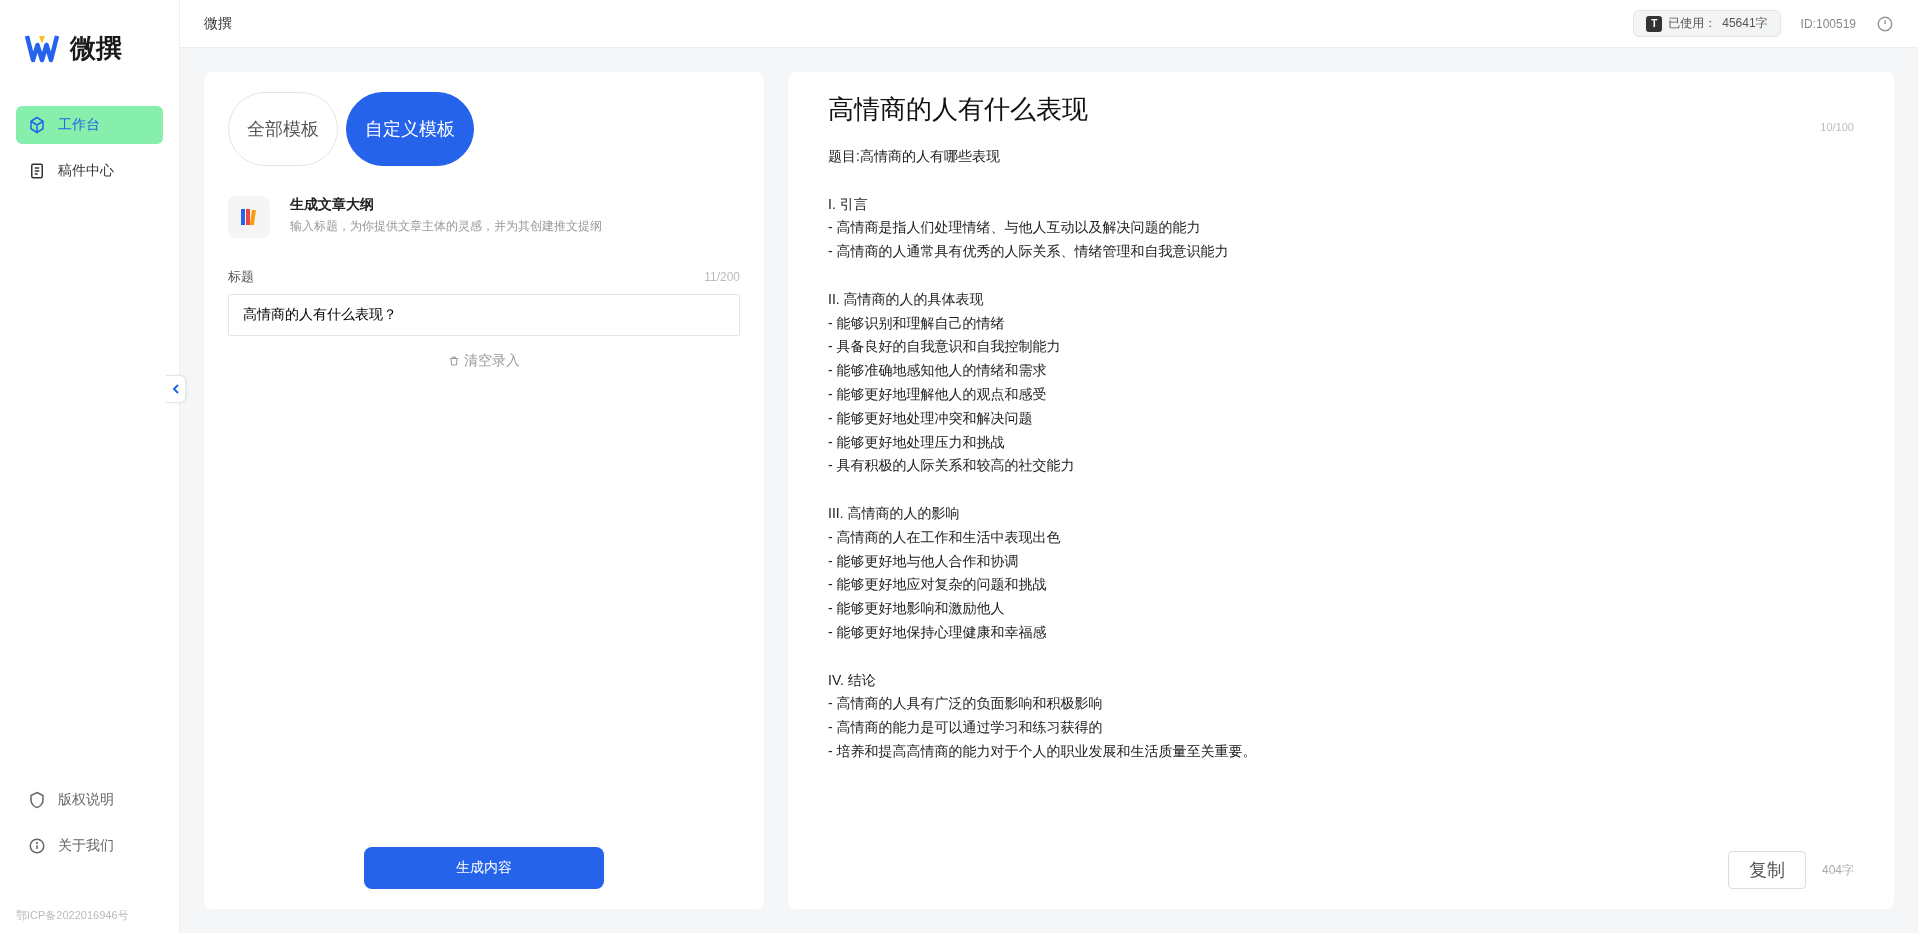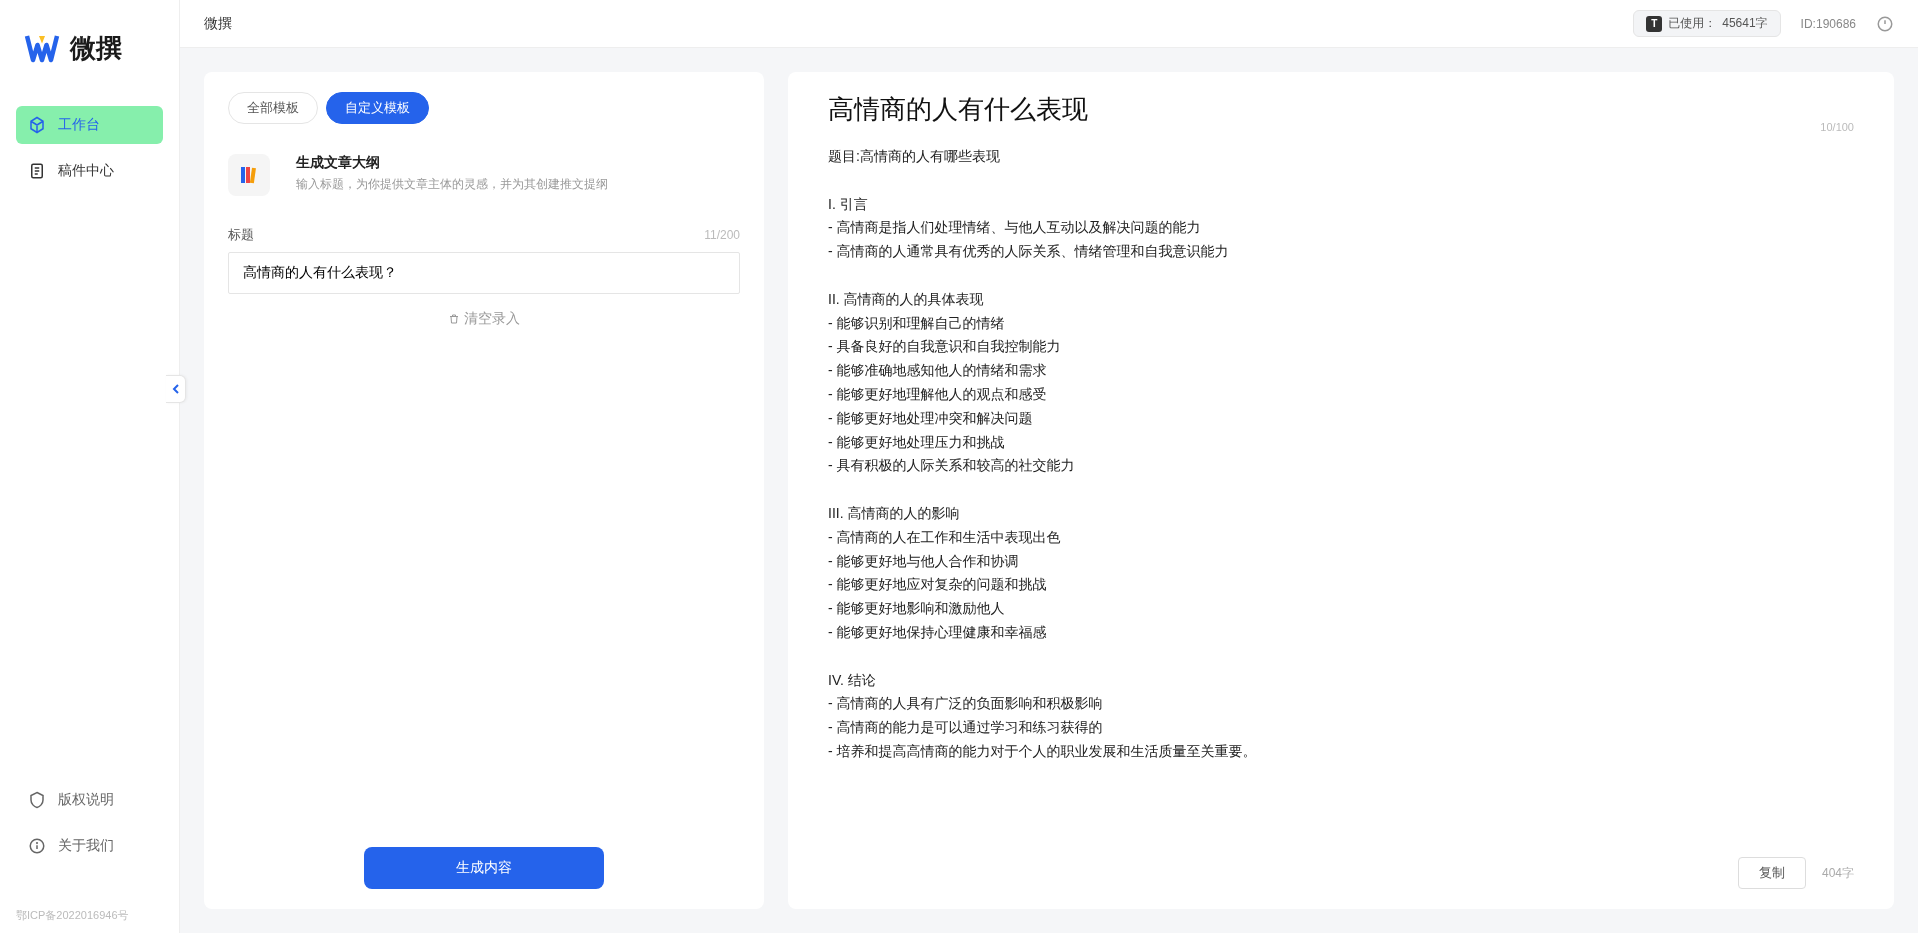--- a/index.html
+++ b/index.html
@@ -29,24 +29,24 @@
     .topbar-right { display: flex; align-items: center; gap: 20px; }
     .usage-chip { background: #f3f4f6; border: 1px solid #e5e5e5; border-radius: 6px; padding: 4px 12px; font-size: 12px; color: #555; display: flex; align-items: center; gap: 6px; }
     .usage-chip-icon { width: 16px; height: 16px; background: #333; color: #fff; border-radius: 3px; display: flex; align-items: center; justify-content: center; font-size: 10px; font-weight: bold; }
     .user-id { font-size: 12px; color: #888; }
     .power-icon { color: #999; cursor: pointer; }
     
     .content { flex: 1; display: flex; gap: 24px; padding: 24px; }
     
     .panel-left { width: 560px; background: #fff; border-radius: 8px; display: flex; flex-direction: column; padding: 20px 24px; }
     .tab-row { display: flex; gap: 8px; margin-bottom: 20px; }
-    .tab-pill { padding: 6px 18px; border-radius: 999px; font-size: 13px; cursor: pointer; background: #fff; border: 1px solid #e5e5e5; color: #555; }
+    .tab-pill { padding: 24px 18px; border-radius: 999px; font-size: 18px; cursor: pointer; background: #fff; border: 1px solid #e5e5e5; color: #555; }
     .tab-pill.active { background: #2563eb; color: #fff; border-color: #2563eb; }
     
-    .template-card { display: flex; gap: 26px; padding: 10px 0 20px; }
+    .template-card { display: flex; gap: 20px; padding: 10px 0 20px; }
     .template-icon { width: 42px; height: 42px; background: #f5f5f5; border-radius: 8px; display: flex; align-items: center; justify-content: center; font-size: 20px; }
     .template-info-title { font-size: 14px; font-weight: 600; color: #222; margin-bottom: 4px; }
     .template-info-desc { font-size: 12px; color: #999; }
     
     .field { margin-top: 10px; }
     .field-header { display: flex; justify-content: space-between; align-items: center; margin-bottom: 8px; }
     .field-label { font-size: 13px; color: #555; }
     .field-count { font-size: 12px; color: #bbb; }
     .field-input { width: 100%; border: 1px solid #e5e5e5; border-radius: 2px; padding: 12px 14px; font-size: 14px; outline: none; font-family: inherit; }
     
@@ -57,21 +57,21 @@
     .generate-btn { width: 240px; margin: 0 auto; background: #2563eb; color: #fff; border: none; border-radius: 8px; padding: 12px 0; font-size: 14px; cursor: pointer; }
     
     .panel-right { flex: 1; background: #fff; border-radius: 8px; display: flex; flex-direction: column; padding: 20px 40px; position: relative; }
     .output-title-row { position: relative; margin-bottom: 18px; }
     .output-title { text-align: left; font-size: 26px; font-weight: 500; font-family: serif; color: #111; }
     .output-title-count { position: absolute; right: 0; bottom: -6px; font-size: 11px; color: #bbb; }
     
     .output-body { flex: 1; font-size: 14px; line-height: 1.7; color: #222; white-space: pre-wrap; overflow: auto; }
     
     .output-footer { display: flex; justify-content: flex-end; align-items: center; gap: 16px; padding-top: 14px; }
-    .copy-btn { border: 1px solid #ddd; background: #fff; padding: 6px 20px; border-radius: 4px; font-size: 13px; color: #555; cursor: pointer; }
+    .copy-btn { border: 1px solid #ddd; background: #fff; padding: 6px 20px; border-radius: 4px; font-size: 18px; color: #555; cursor: pointer; }
     .char-count { font-size: 12px; color: #aaa; }
   </style>
 </head>
 <body>
 
 <div class="layout">
   <aside class="sidebar">
     <div class="logo-area">
       <svg class="logo-icon" viewBox="0 0 48 48">
         <path d="M4 8 L12 40 L18 20 L24 40 L30 20 L36 40 L44 8" fill="none" stroke="#2563eb" stroke-width="6" stroke-linejoin="round"></path>
@@ -124,21 +124,21 @@
   <div class="main">
     <div class="topbar">
       <div class="topbar-title">微撰</div>
       <div class="topbar-right">
         <div class="usage-chip">
           <span class="usage-chip-icon">T</span>
           <span>已使用：</span>
           <span>45641字</span>
         </div>
         <div class="user-id">
-          <span>ID:</span><span>190686</span>
+          <span>ID:</span><span>100519</span>
         </div>
         <svg class="power-icon" width="18" height="18" viewBox="0 0 24 24" fill="none" stroke="currentColor" stroke-width="2">
             <circle cx="12" cy="12" r="9"></circle>
             <line x1="12" y1="7" x2="12" y2="12"></line>
           </svg>
       </div>
     </div>
 
     <div class="content">
       <div class="panel-left">

